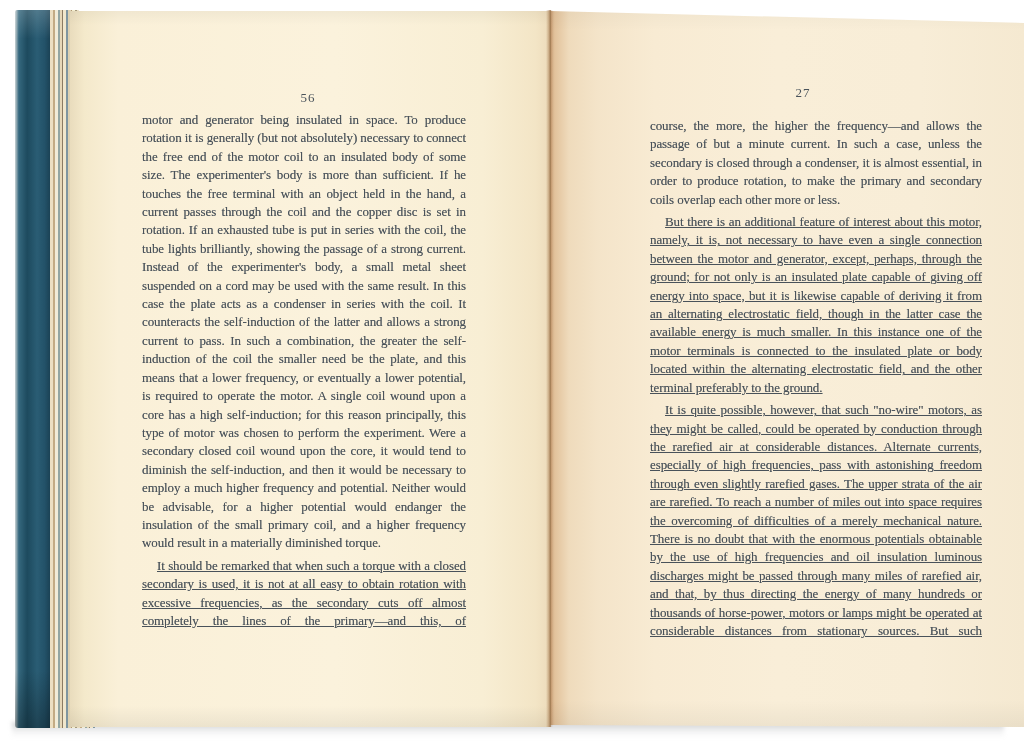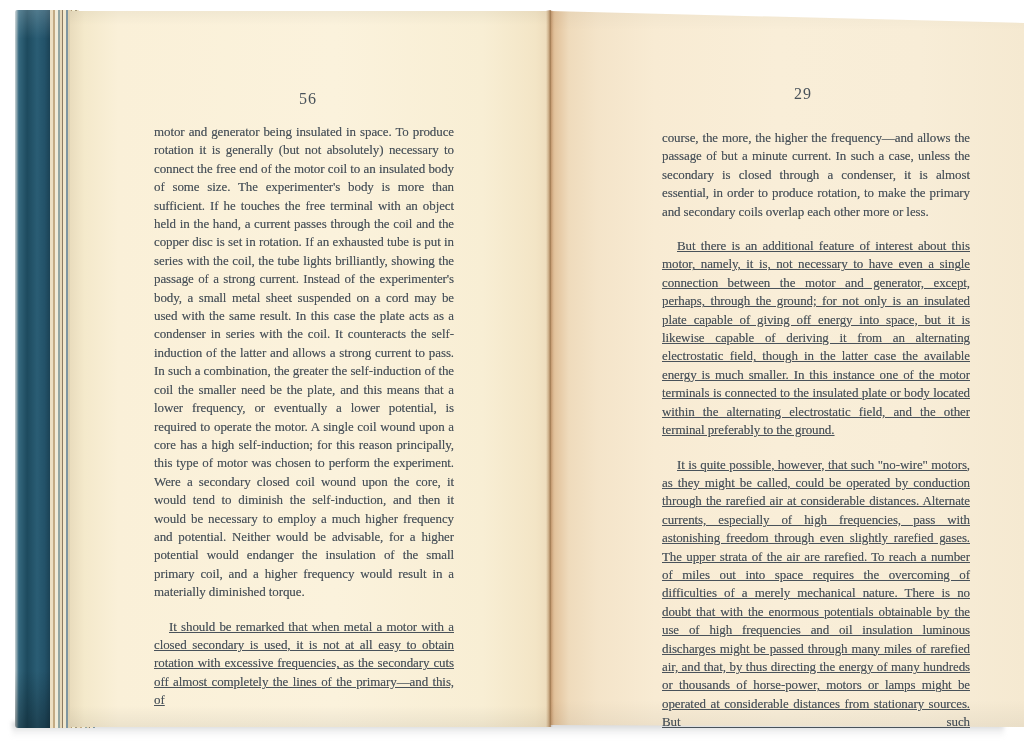--- a/index.html
+++ b/index.html
@@ -54,55 +54,55 @@
   }
 
   
   .gutter{
     position:absolute;left:546px;top:10px;width:7px;height:717px;
     background:linear-gradient(90deg,rgba(160,110,60,0) 0,rgba(150,100,55,.45) 45%,var(--gutter-line,#9c7850) 60%,rgba(150,100,55,.2) 75%,rgba(160,110,60,0) 100%);
   }
 
   .pagenum{
     position:absolute;color:var(--ink,#49525a);
-    font-size:16px;letter-spacing:1px;text-align:center;
+    font-size:13px;letter-spacing:1px;text-align:center;
   }
   .pagenum-left{left:142px;top:90px;width:332px;}
   .pagenum-right{left:633px;top:85px;width:340px;}
 
   .text{
     position:absolute;color:var(--ink,#49525a);
     font-size:13px;line-height:18.4px;letter-spacing:-0.1px;
     text-align:justify;
     text-shadow:0 0 .4px rgba(73,82,90,.55);
   }
   .text-left{left:138px;top:107px;width:332px;}
   .text-right{left:646px;top:113px;width:340px;}
 
-  .para{margin:16px;padding:0;}
+  .para{margin:4px;padding:0;}
   .para.indent{text-indent:15px;text-decoration:underline;}
   .para.runover{text-align-last:justify;}
 </style>
 </head>
 <body style="--bg: #ffffff; --cover: #1d4a5e; --page-left: #faf0d8; --page-right: #f8ebd3; --gutter-line: #9c7850; --ink: #49525a;">
 
 <div class="scene">
   <div class="book-shadow"></div>
   <div class="cover-edge"></div>
   <div class="page-edges"></div>
 
   <div class="page-left"></div>
   <div class="page-right"></div>
   <div class="gutter"></div>
 
   <div class="pagenum pagenum-left">56</div>
   <div class="text text-left">
       <p class="para">motor and generator being insulated in space. To produce rotation it is generally (but not absolutely) necessary to connect the free end of the motor coil to an insulated body of some size. The experimenter's body is more than sufficient. If he touches the free terminal with an object held in the hand, a current passes through the coil and the copper disc is set in rotation. If an exhausted tube is put in series with the coil, the tube lights brilliantly, showing the passage of a strong current. Instead of the experimenter's body, a small metal sheet suspended on a cord may be used with the same result. In this case the plate acts as a condenser in series with the coil. It counteracts the self-induction of the latter and allows a strong current to pass. In such a combination, the greater the self-induction of the coil the smaller need be the plate, and this means that a lower frequency, or eventually a lower potential, is required to operate the motor. A single coil wound upon a core has a high self-induction; for this reason principally, this type of motor was chosen to perform the experiment. Were a secondary closed coil wound upon the core, it would tend to diminish the self-induction, and then it would be necessary to employ a much higher frequency and potential. Neither would be advisable, for a higher potential would endanger the insulation of the small primary coil, and a higher frequency would result in a materially diminished torque.</p>
-      <p class="para indent runover">It should be remarked that when metal a motor with a closed secondary is used, it is not at all easy to obtain rotation with excessive frequencies, as the secondary cuts off almost completely the lines of the primary—and this, of</p>
+      <p class="para indent runover">It should be remarked that when such a torque with a closed secondary is used, it is not at all easy to obtain rotation with excessive frequencies, as the secondary cuts off almost completely the lines of the primary—and this, of</p>
     </div>
 
-  <div class="pagenum pagenum-right">29</div>
+  <div class="pagenum pagenum-right">27</div>
   <div class="text text-right">
       <p class="para">course, the more, the higher the frequency—and allows the passage of but a minute current. In such a case, unless the secondary is closed through a condenser, it is almost essential, in order to produce rotation, to make the primary and secondary coils overlap each other more or less.</p>
       <p class="para indent">But there is an additional feature of interest about this motor, namely, it is, not necessary to have even a single connection between the motor and generator, except, perhaps, through the ground; for not only is an insulated plate capable of giving off energy into space, but it is likewise capable of deriving it from an alternating electrostatic field, though in the latter case the available energy is much smaller. In this instance one of the motor terminals is connected to the insulated plate or body located within the alternating electrostatic field, and the other terminal preferably to the ground.</p>
       <p class="para indent runover">It is quite possible, however, that such "no-wire" motors, as they might be called, could be operated by conduction through the rarefied air at considerable distances. Alternate currents, especially of high frequencies, pass with astonishing freedom through even slightly rarefied gases. The upper strata of the air are rarefied. To reach a number of miles out into space requires the overcoming of difficulties of a merely mechanical nature. There is no doubt that with the enormous potentials obtainable by the use of high frequencies and oil insulation luminous discharges might be passed through many miles of rarefied air, and that, by thus directing the energy of many hundreds or thousands of horse-power, motors or lamps might be operated at considerable distances from stationary sources. But such</p>
     </div>
 </div>
 
 </body></html>

